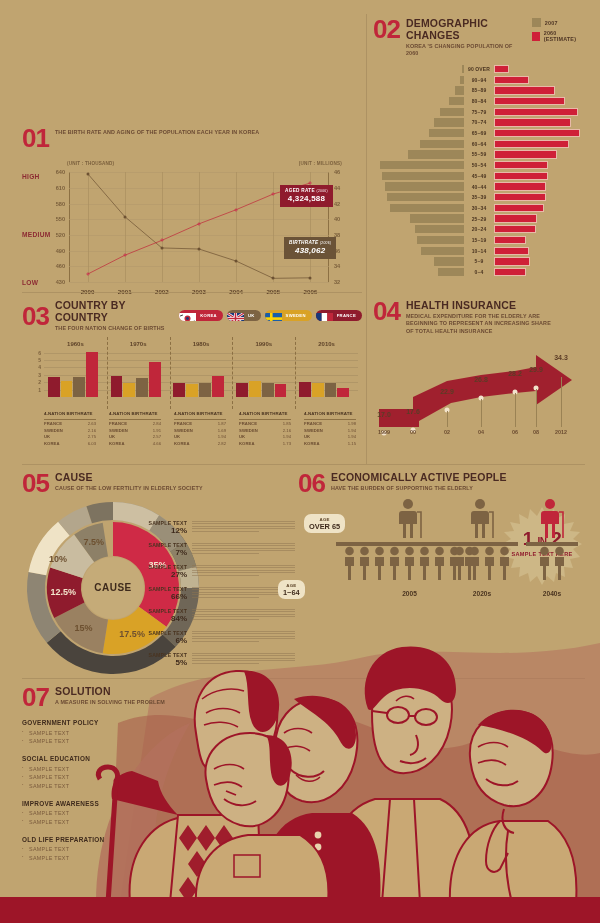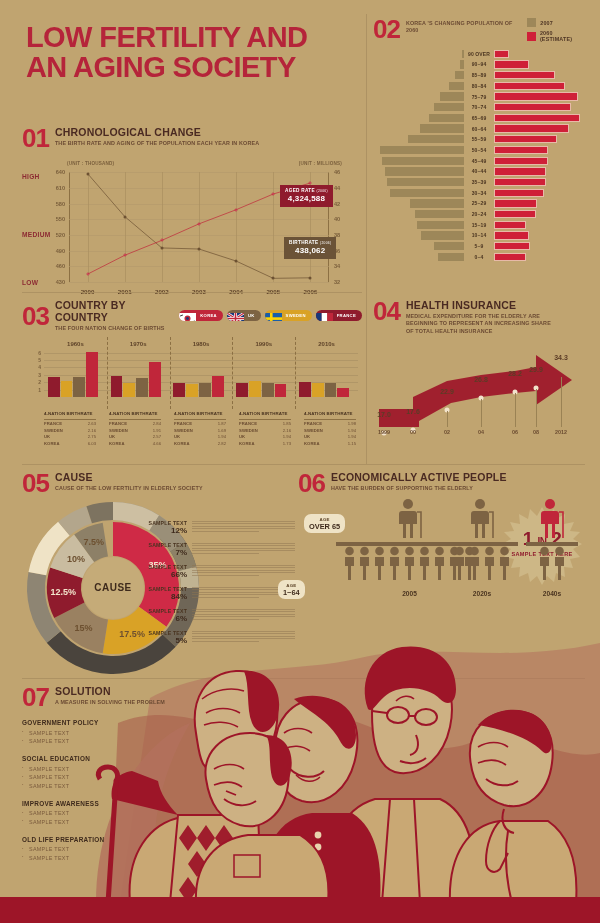--- a/index.html
+++ b/index.html
@@ -133,33 +133,28 @@
   
   .illo { position:absolute; left:0; right:0; bottom:0; height:320px; overflow:hidden; }
   .footer-band { position:absolute; left:0; right:0; bottom:0; height:26px; background:#9d1528; }
 </style>
 </head>
 <body>
 
 <div class="page">
 
   <div class="hero">
-    <h1>
-      <span>LOW FERTILITY AND</span><br>
-      <span>AN AGING SOCIETY</span>
-    </h1>
   </div>
 
   <div class="vdivider" style="position:absolute;left:366px;top:14px;height:450px"></div>
 
   <div id="sec01">
     <div class="sec-head">
       <div class="sec-num">01</div>
       <div>
-        <div class="sec-title">CHRONOLOGICAL CHANGE</div>
         <div class="sec-sub">THE BIRTH RATE AND AGING OF THE POPULATION EACH YEAR IN KOREA</div>
       </div>
     </div>
 
     <div class="chart01">
       <div class="axis-unit-l">(UNIT : THOUSAND)</div>
       <div class="axis-unit-r">(UNIT : MILLIONS)</div>
 
       <div class="side-lab" style="top:18px">HIGH</div>
       <div class="side-lab" style="top:76px">MEDIUM</div>
@@ -223,33 +218,34 @@
           <svg viewBox="0 0 100 100" preserveAspectRatio="none" style="position: absolute; inset: 0px; width: 100%; height: 100%;">
             <polyline points="7.142857142857142,1.4285714285714164 21.428571428571427,40.476190476190474 35.714285714285715,69.04761904761905 50,70 64.28571428571429,80.95238095238095 78.57142857142857,96.66666666666667 92.85714285714286,96.19047619047619" fill="none" stroke="#6d5232" stroke-width=".7" vector-effect="non-scaling-stroke"></polyline>
             <polyline points="7.142857142857142,92.85714285714286 21.428571428571427,75.71428571428572 35.714285714285715,62.14285714285716 50,47.14285714285715 64.28571428571429,34.28571428571426 78.57142857142857,19.999999999999986 92.85714285714286,9.999999999999986" fill="none" stroke="#c0263a" stroke-width=".7" vector-effect="non-scaling-stroke"></polyline>
           </svg>
         </div>
     </div>
   <div class="callout co-red" style="left: 258px; top: 58px;">
         <div class="ct">AGED RATE <span class="cy">(2006)</span></div>
         <div class="cv">4,324,588</div>
       </div>
-      <div class="callout co-brn" style="left: 262px; top: 110px;">
+      <div class="callout co-brn" style="left: 262px; top: 110px; font-style: italic;">
         <div class="ct">BIRTHRATE <span class="cy">(2006)</span></div>
         <div class="cv">438,062</div>
       </div>
     </div>
 
   <div class="divider" style="position:absolute;left:22px;top:292px;width:340px"></div>
 
   <div id="sec02">
     <div class="sec-head" style="justify-content:space-between">
       <div style="display:flex;gap:6px">
         <div class="sec-num">02</div>
         <div>
+          <div class="sec-title">DEMOGRAPHIC CHANGES</div>
           <div class="sec-sub">KOREA 'S CHANGING POPULATION OF 2060</div>
         </div>
       </div>
       <div class="legend">
         <div class="leg-row">
           <div class="leg-sw" style="background:#9d8759"></div>
           <div class="leg-tx">2007</div>
         </div>
         <div class="leg-row">
           <div class="leg-sw" style="background:#cf2038"></div>
@@ -737,21 +733,21 @@
         </g>
     </svg>
     <div class="donut-center">
       <span>CAUSE</span>
     </div>
     <div id="donutlabels">
         <div class="pct" style="left: 139.55px; top: 65.3005px; color: rgb(243, 230, 205);">35%</div>
         <div class="pct" style="left: 114.134px; top: 134.194px; color: rgb(109, 80, 48);">17.5%</div>
         <div class="pct" style="left: 65.6107px; top: 128.451px; color: rgb(109, 80, 48);">15%</div>
         <div class="pct" style="left: 45.1541px; top: 91.923px; color: rgb(243, 230, 205);">12.5%</div>
-        <div class="pct" style="left: 58px; top: 58.6107px; color: rgb(109, 80, 48);">10%</div>
+        <div class="pct" style="left: 40px; top: 58.6107px; color: rgb(109, 80, 48);">10%</div>
         <div class="pct" style="left: 75.8658px; top: 41.806px; color: rgb(109, 80, 48);">7.5%</div>
       </div>
   </div>
 
   <div class="leaders" id="leaders">
       <div class="lead-row">
         <div class="lead-txt">
           <div class="lead-t">SAMPLE TEXT</div>
           <div class="lead-p">12%</div>
         </div>
@@ -760,20 +756,33 @@
           <i></i>
           <i></i>
           <i></i>
           <i style="width:65%"></i>
         </div>
       </div>
       <div class="lead-row">
         <div class="lead-txt">
           <div class="lead-t">SAMPLE TEXT</div>
           <div class="lead-p">7%</div>
+        </div>
+        <div class="lead-lines">
+          <i></i>
+          <i></i>
+          <i></i>
+          <i></i>
+          <i style="width:65%"></i>
+        </div>
+      </div>
+      <div class="lead-row">
+        <div class="lead-txt">
+          <div class="lead-t">SAMPLE TEXT</div>
+          <div class="lead-p">27%</div>
         </div>
         <div class="lead-lines">
           <i></i>
           <i></i>
           <i></i>
           <i></i>
           <i style="width:65%"></i>
         </div>
       </div>
       <div class="lead-row">

